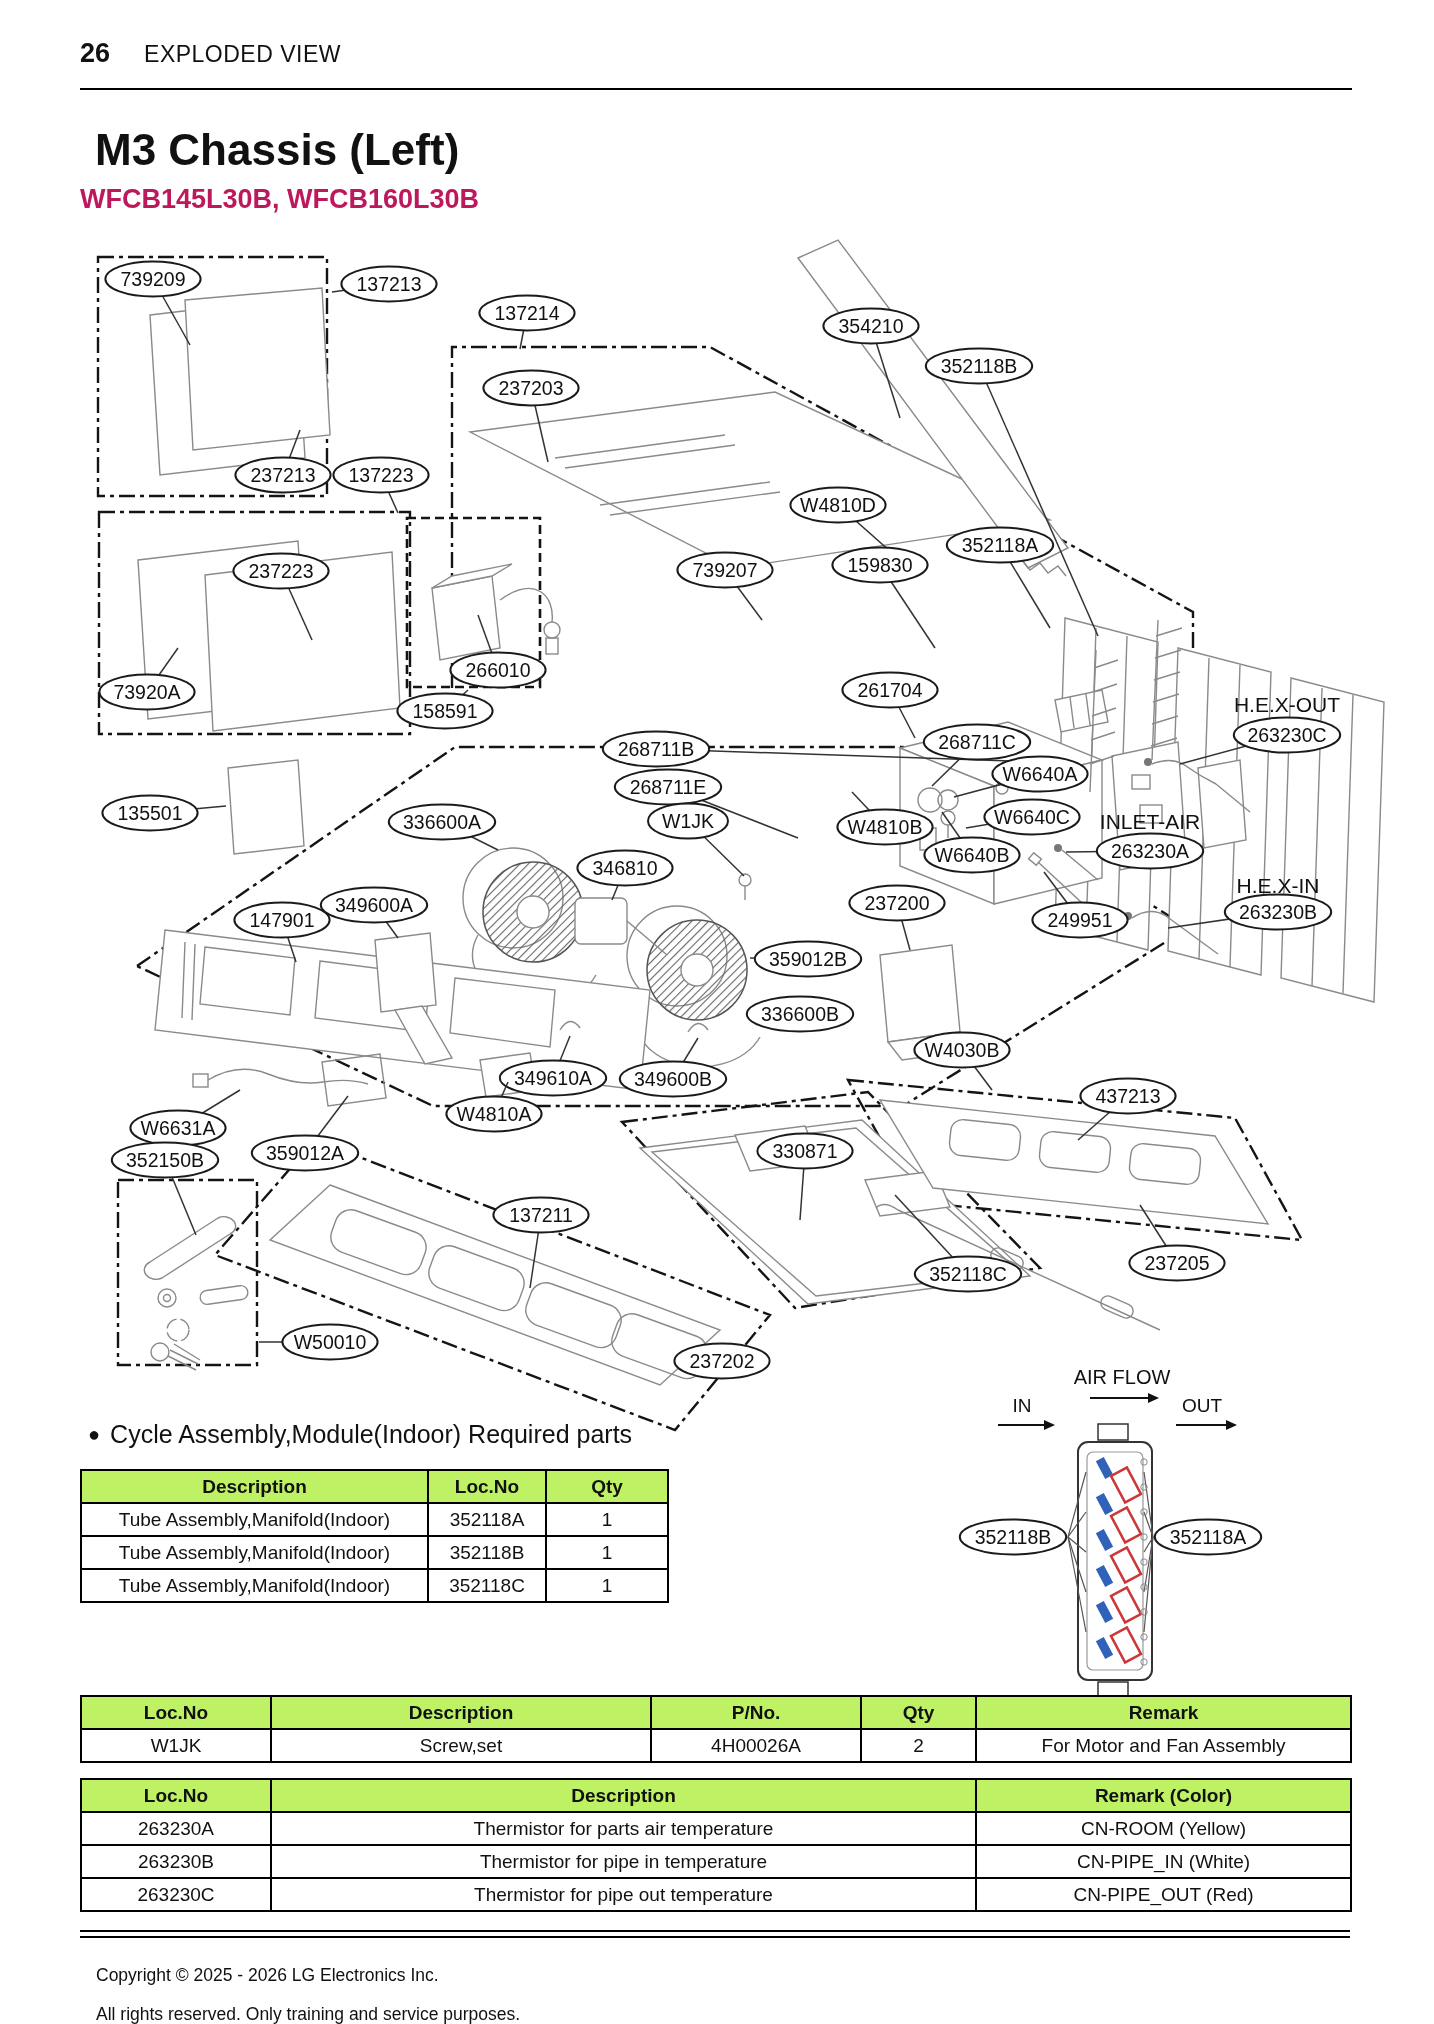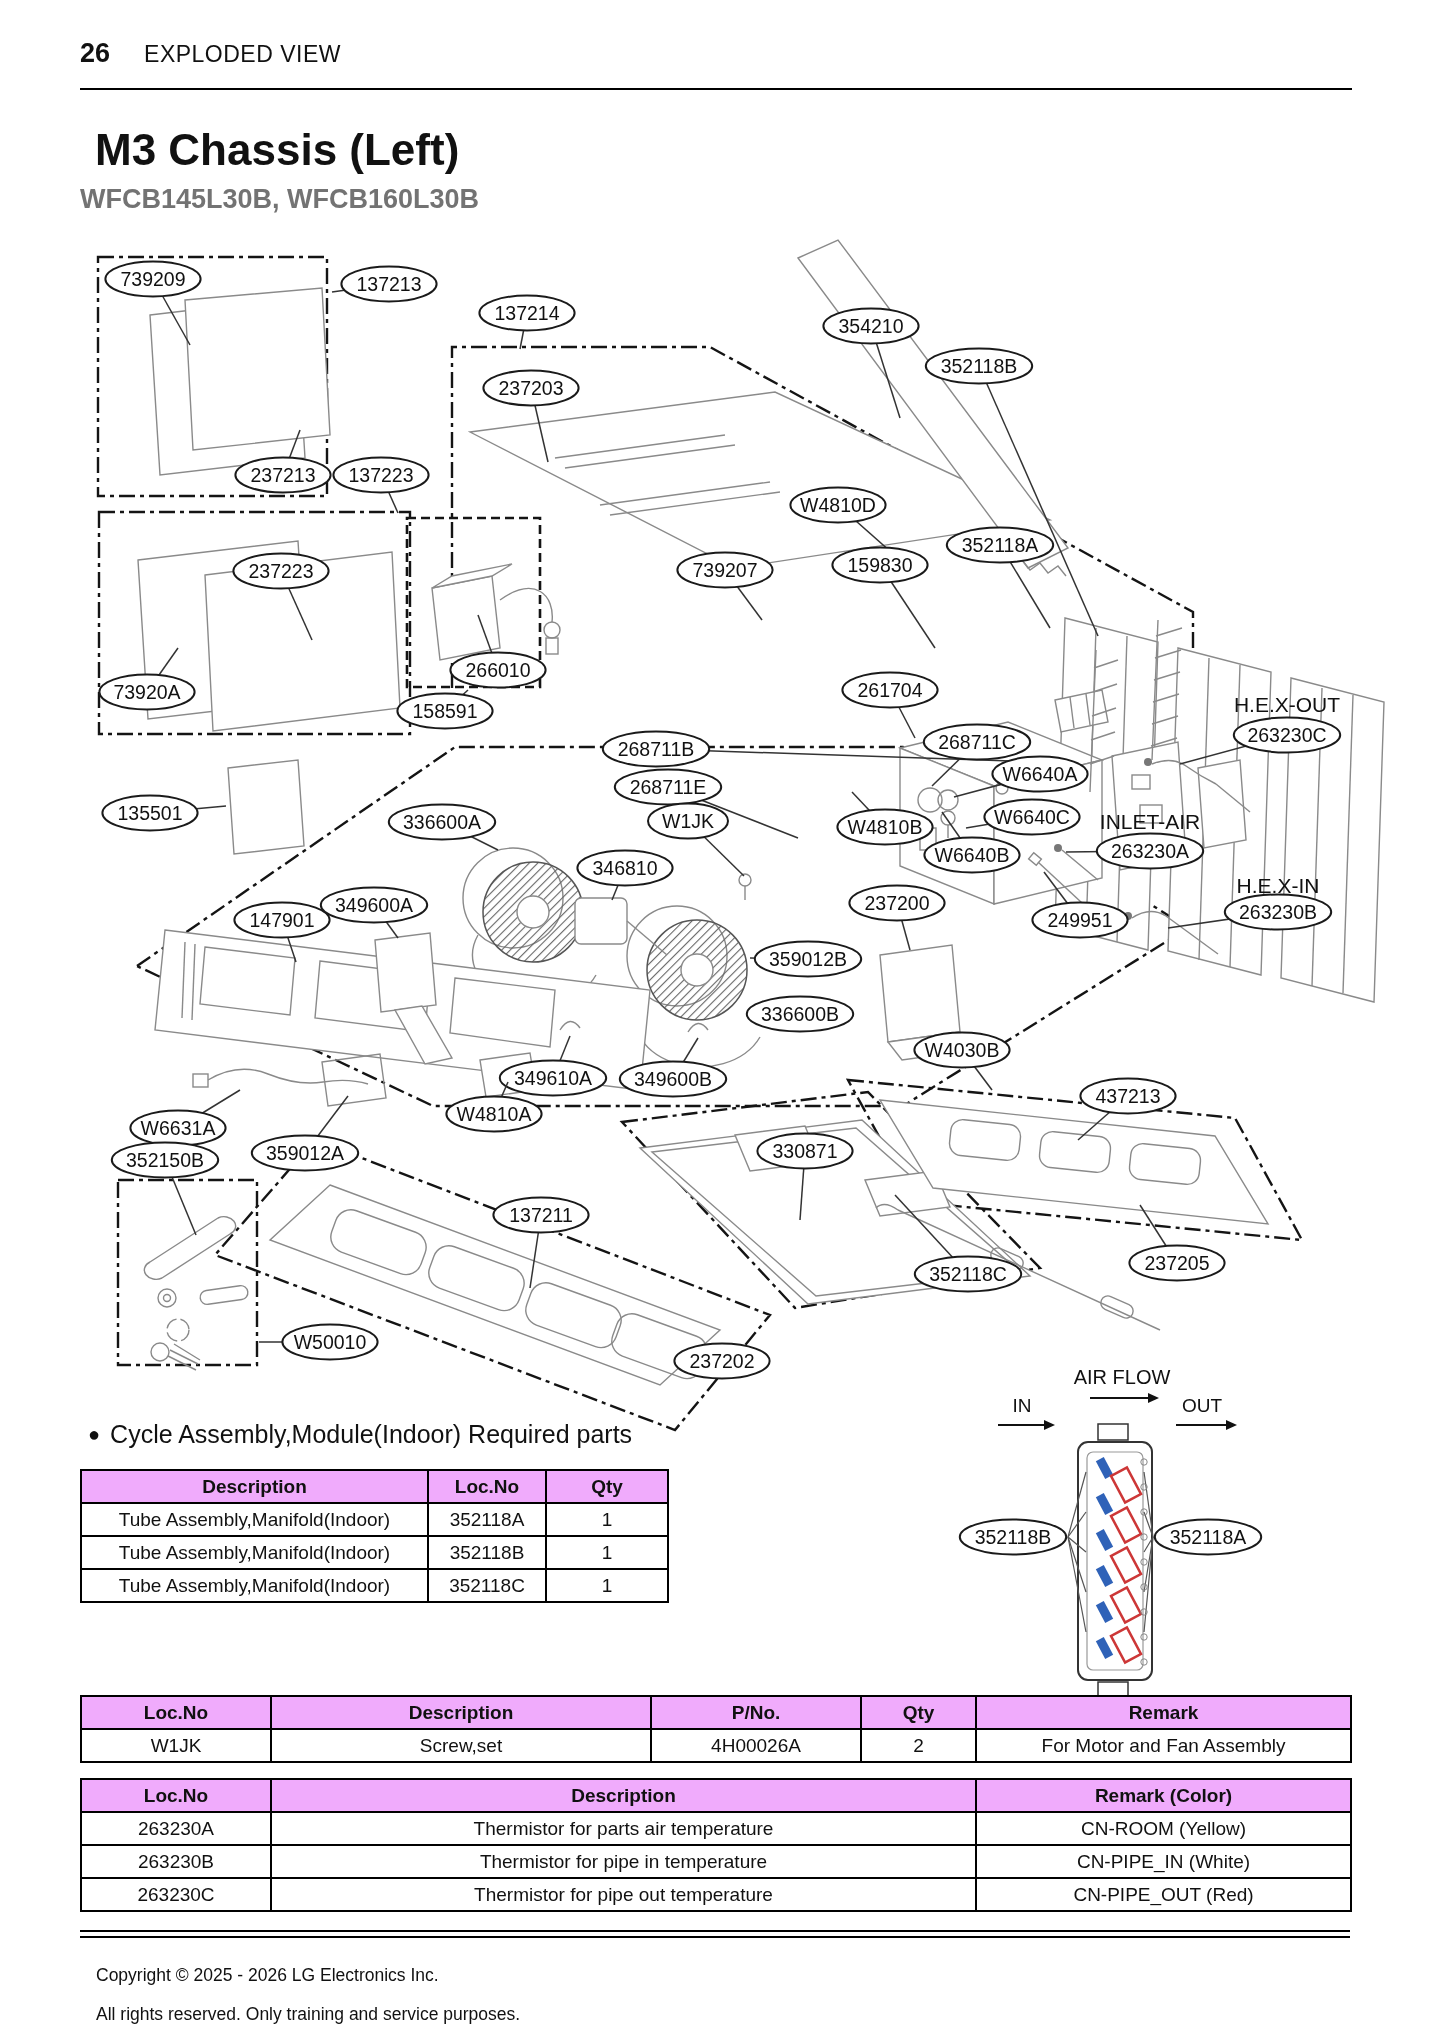--- a/index.html
+++ b/index.html
@@ -4,33 +4,33 @@
 <style>
   html,body{margin:0;padding:0;}
   body{width:1434px;height:2024px;position:relative;background:#fff;color:#111;
        font-family:"Liberation Sans",sans-serif;overflow:hidden;}
   .abs{position:absolute;}
   #hdr{top:38px;left:80px;}
   #hdr-num{font-weight:bold;font-size:27px;}
   #hdr-sec{font-size:23px;margin-left:34px;letter-spacing:.5px;margin-top:20px;}
   #header-rule{top:88px;left:80px;width:1272px;border-top:2px solid #000;}
   #page-title{top:110px;left:80px;font-size:44px;font-weight:bold;margin:15px;}
-  #models{top:184px;left:80px;font-size:27px;font-weight:bold;color:#737373;margin:0;}
+  #models{top:184px;left:80px;font-size:27px;font-weight:bold;color:#be185d;margin:0;}
   #diagram{top:0;left:0;}
   svg{font-family:"Liberation Sans",sans-serif;}
   .bd{fill:none;stroke:#141414;stroke-width:2.4;stroke-dasharray:16 5 4 5;}
   .bd2{fill:none;stroke:#141414;stroke-width:2.6;stroke-dasharray:9 5;}
   .pa{fill:#fff;stroke:#8a8a8a;stroke-width:1.4;}
   .paL{fill:none;stroke:#8a8a8a;stroke-width:1.4;}
   #parts-heading{top:1420px;left:88px;font-size:25px;font-weight:normal;}
   #parts-heading .bullet{font-size:20px;margin-right:10px;vertical-align:2px;}
   table{border-collapse:collapse;table-layout:fixed;background:#fff;}
   th,td{border:2px solid #000;text-align:center;font-size:19px;height:31px;
         padding:0 4px;overflow:hidden;white-space:nowrap;}
-  th{background:#f0abfc;font-weight:bold;}
+  th{background:#bef264;font-weight:bold;}
   #table1{top:1469px;left:80px;}
   #table2{top:1695px;left:80px;}
   #table3{top:1778px;left:80px;}
   #bottom-rule{top:1930px;left:80px;width:1270px;height:4px;
                border-top:2.5px solid #000;border-bottom:2.5px solid #000;}
   #footer{top:1948px;left:80px;font-size:17.5px;line-height:23px;}
   #footer p{margin:16px;}
 </style>
 </head>
 <body>

